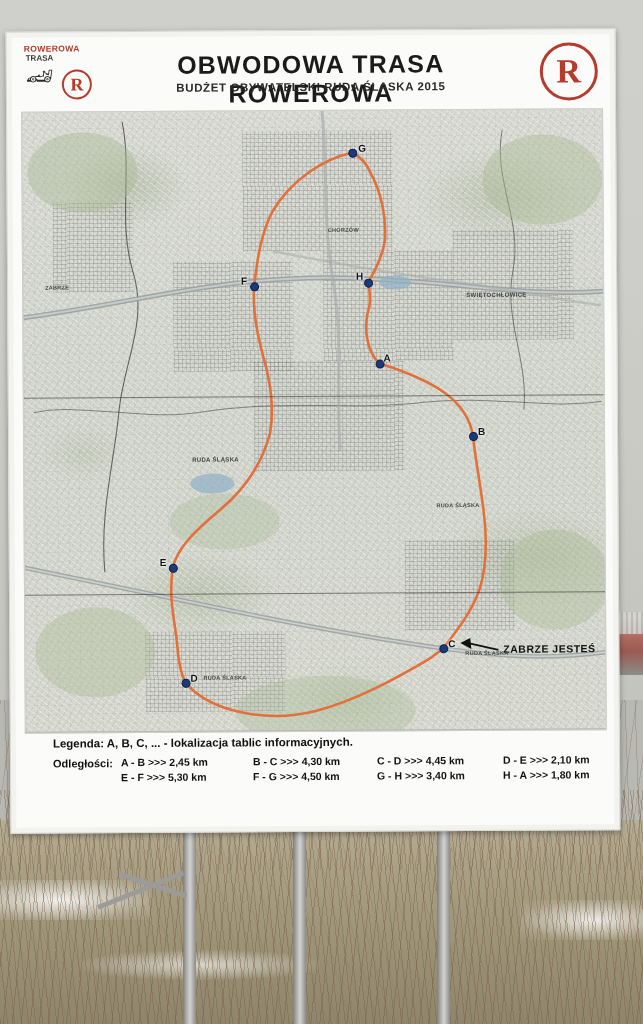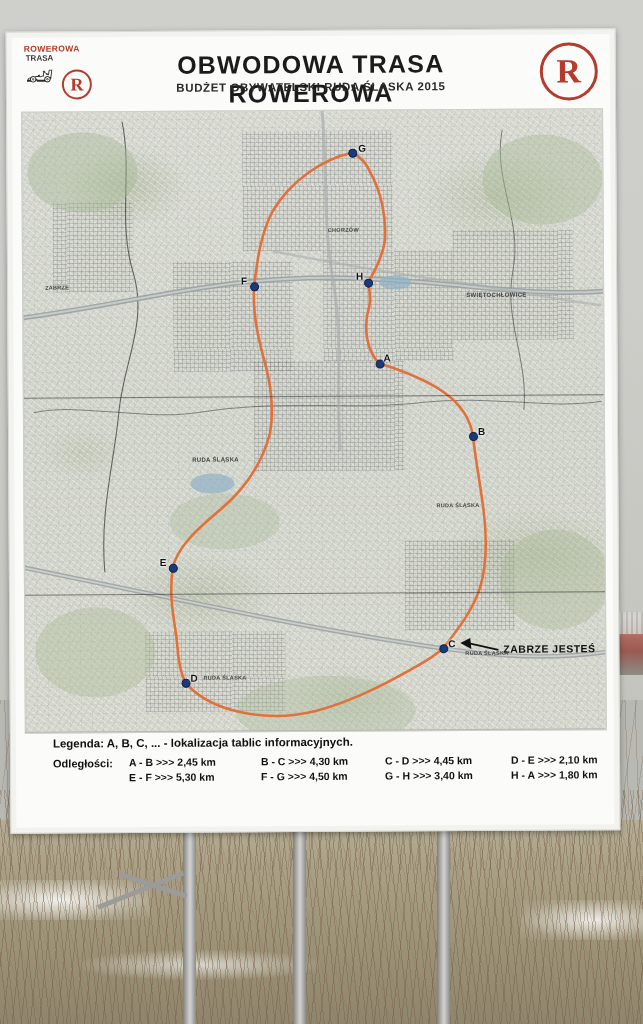--- a/index.html
+++ b/index.html
@@ -262,21 +262,21 @@
     margin-bottom: 7px;
   }
   .dist-block {
     display: flex;
     margin-left: 28px;
   }
   .dist-label {
     font-size: 11px;
     font-weight: bold;
     color: #111;
-    margin-right: 16px;
+    margin-right: 8px;
     padding-top: 1px;
   }
   .dist-grid {
     display: grid;
     grid-template-columns: 132px 124px 126px 120px;
     row-gap: 3px;
     font-size: 10.5px;
     font-weight: bold;
     color: #111;
   }

